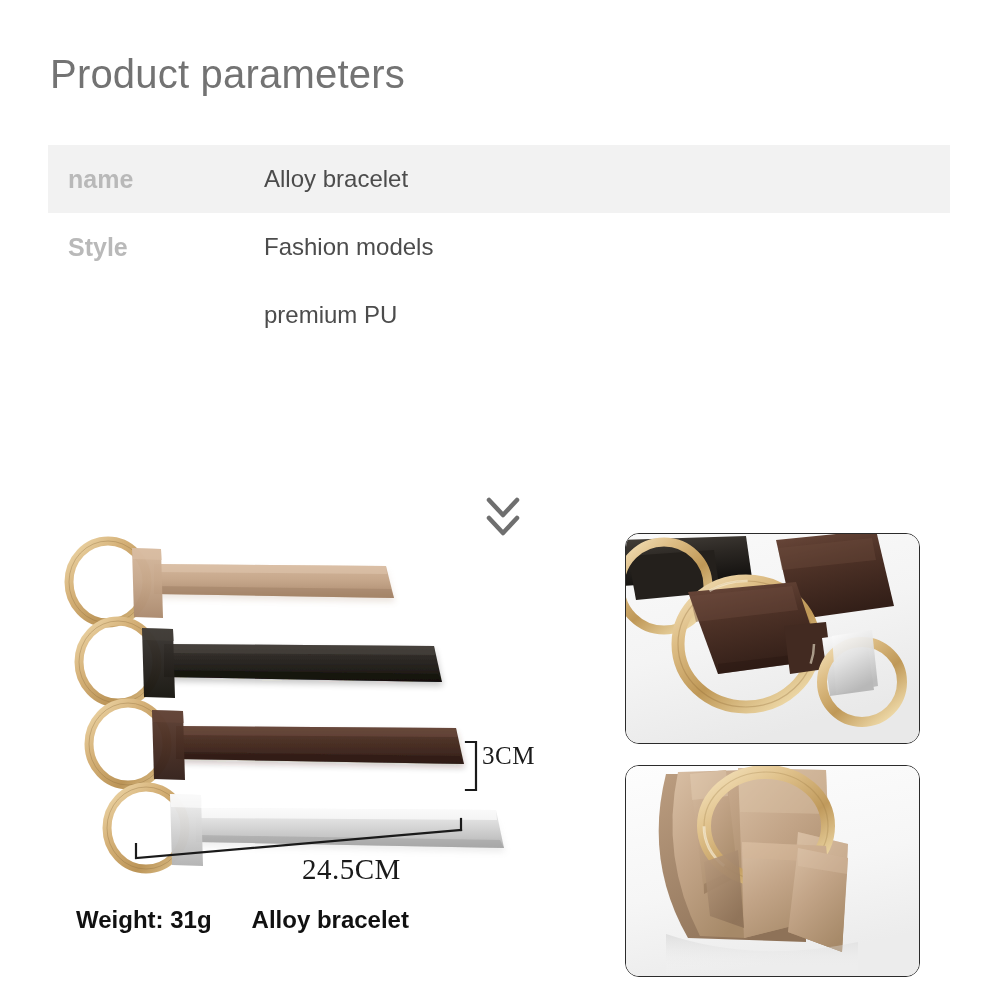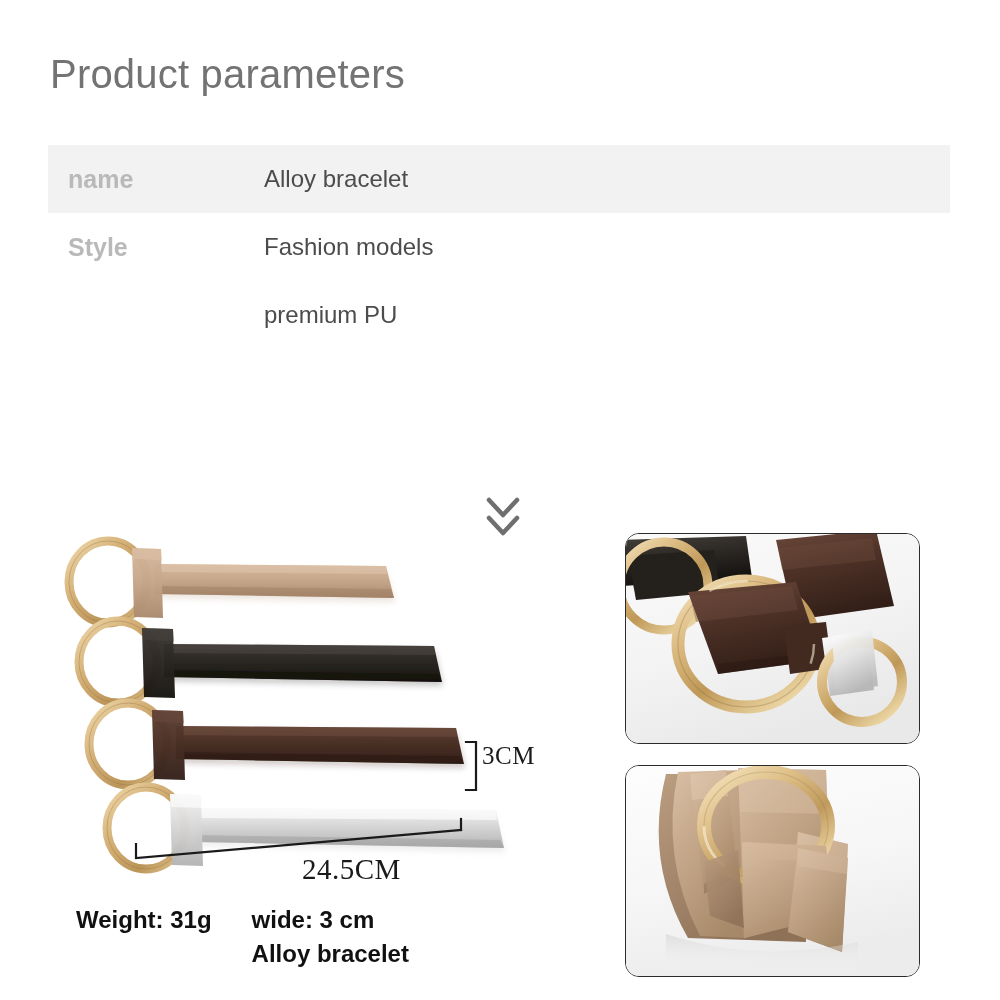--- a/index.html
+++ b/index.html
@@ -288,21 +288,20 @@
 
 <div class="dim-label dim-3cm">3CM</div>
 
 <div class="dim-label dim-245cm">24.5CM</div>
 
 <div class="bottom-specs">
   <div class="spec-col">
     <span class="spec-line">Weight: 31g</span>
   </div>
   <div class="spec-col">
-    <span class="spec-line">wide: 3 cm</span>
     <span class="spec-line">Alloy bracelet</span>
   </div>
 </div>
 
 <div class="detail-panel panel-top">
   <svg class="panel-svg" viewBox="0 0 293 209" preserveAspectRatio="none">
     <defs>
       <linearGradient id="pBg" x1="0" y1="0" x2="0.4" y2="1">
         <stop offset="0%" stop-color="#fafafa"></stop>
         <stop offset="55%" stop-color="#f4f4f4"></stop>

